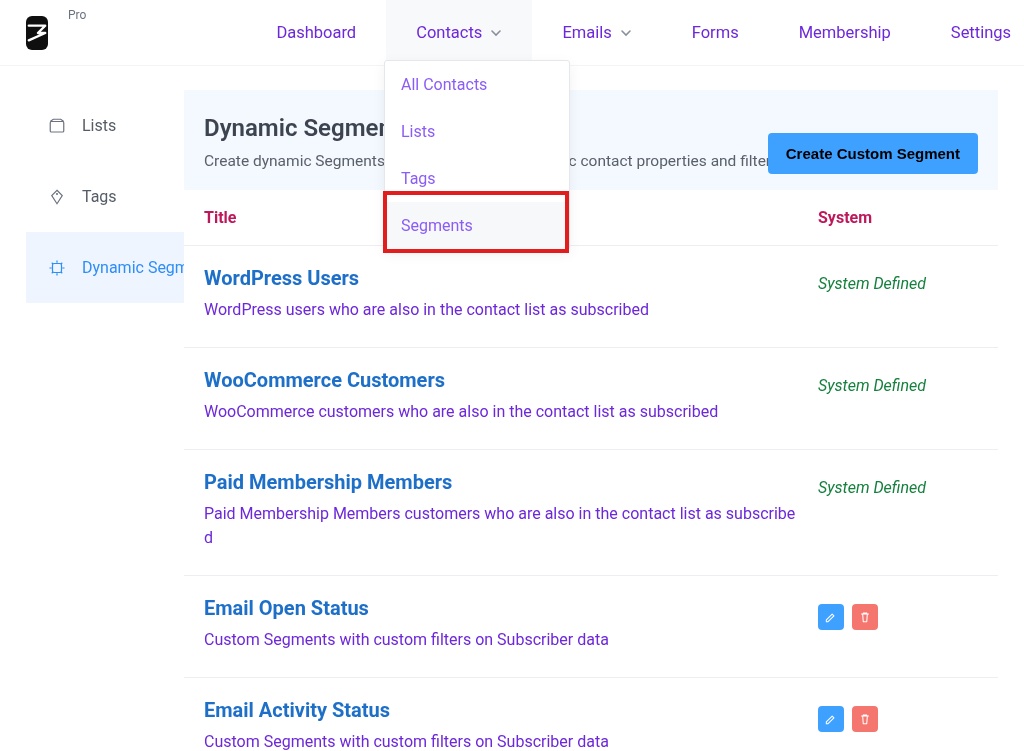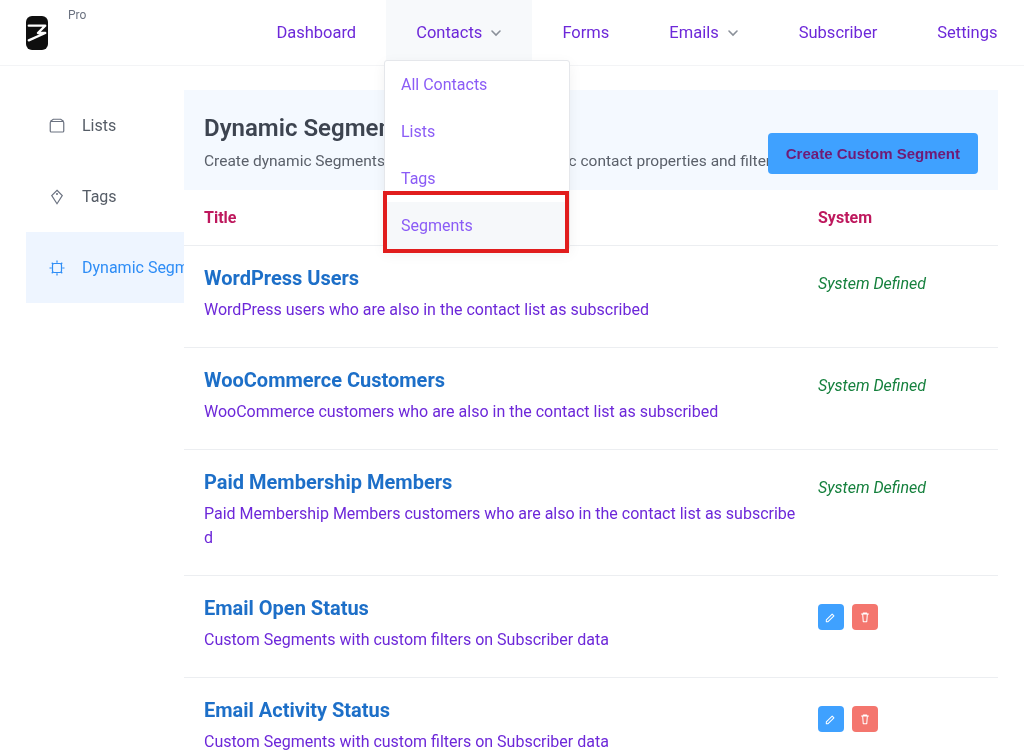--- a/index.html
+++ b/index.html
@@ -138,21 +138,21 @@
   }
   .ph-left p{
     font-size:15.5px;
     color:#5b616b;
   }
   .create-btn{
     position:absolute;
     right:20px;
     bottom:16px;
     background:#3fa1ff;
-    color:#701a75;
+    color:#000000;
     font-size:15px;
     font-weight:600;
     border:none;
     border-radius:4px;
     padding:12px 18px;
     cursor:pointer;
   }
 
   .table-head{
     display:flex;
@@ -224,32 +224,32 @@
       </div>
     <div class="nav-item active-nav">
       <span>Contacts</span>
       <span class="chev">
           <svg viewBox="0 0 12 12">
             <path d="M2 4 L6 8 L10 4" stroke="#8a9099" stroke-width="1.6" fill="none" stroke-linecap="round"></path>
           </svg>
         </span>
     </div>
     <div class="nav-item">
-        <span>Forms</span>
-      </div>
-    <div class="nav-item">
       <span>Emails</span>
       <span class="chev">
           <svg viewBox="0 0 12 12">
             <path d="M2 4 L6 8 L10 4" stroke="#8a9099" stroke-width="1.6" fill="none" stroke-linecap="round"></path>
           </svg>
         </span>
     </div>
     <div class="nav-item">
-        <span>Subscriber</span>
+        <span>Forms</span>
+      </div>
+    <div class="nav-item">
+        <span>Membership</span>
       </div>
     <div class="nav-item">
         <span>Settings</span>
       </div>
   </div>
 </div>
 
 <div class="dropdown">
   <div class="drop-item">All Contacts</div>
   <div class="drop-item">Lists</div>

